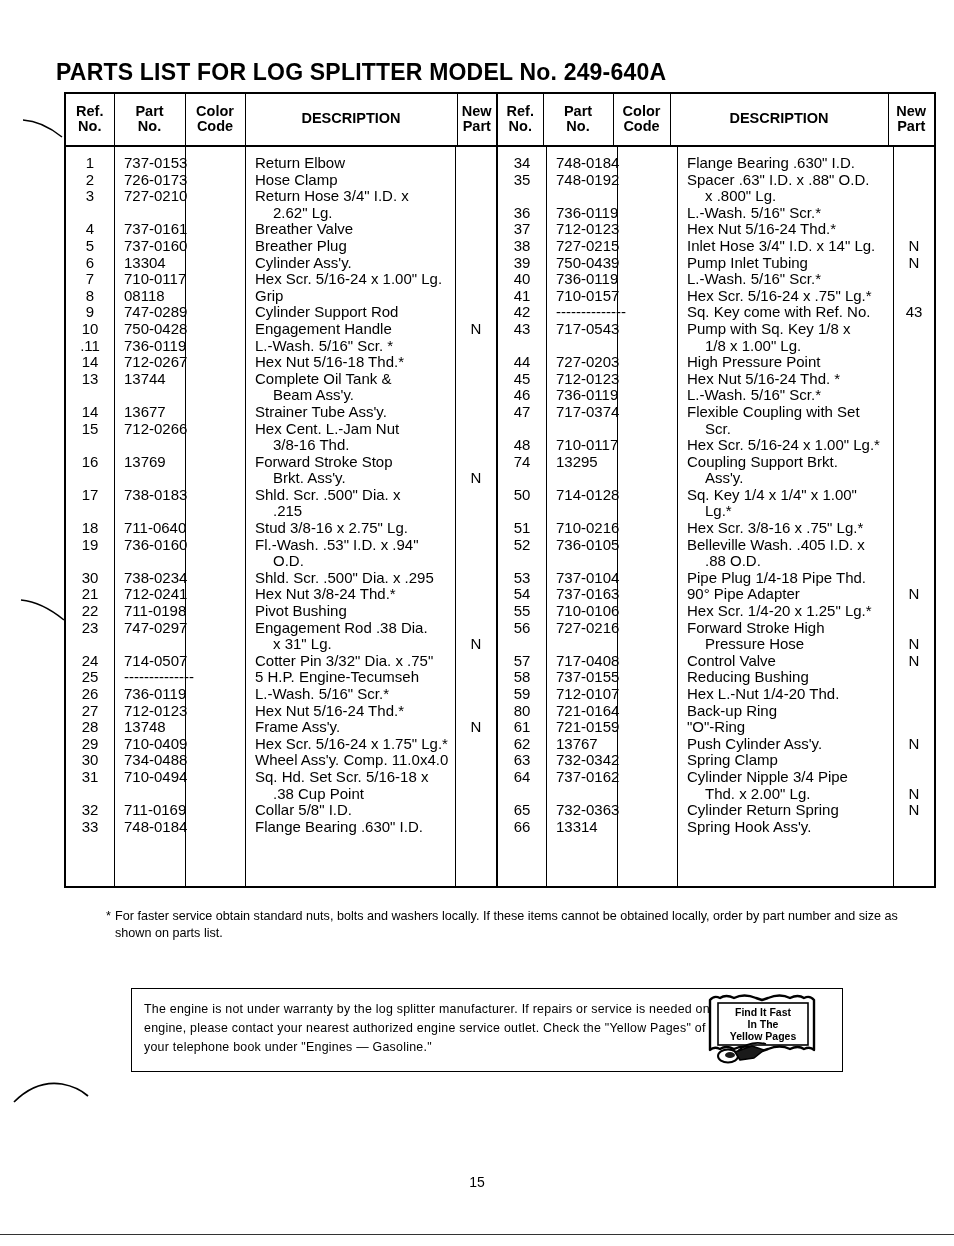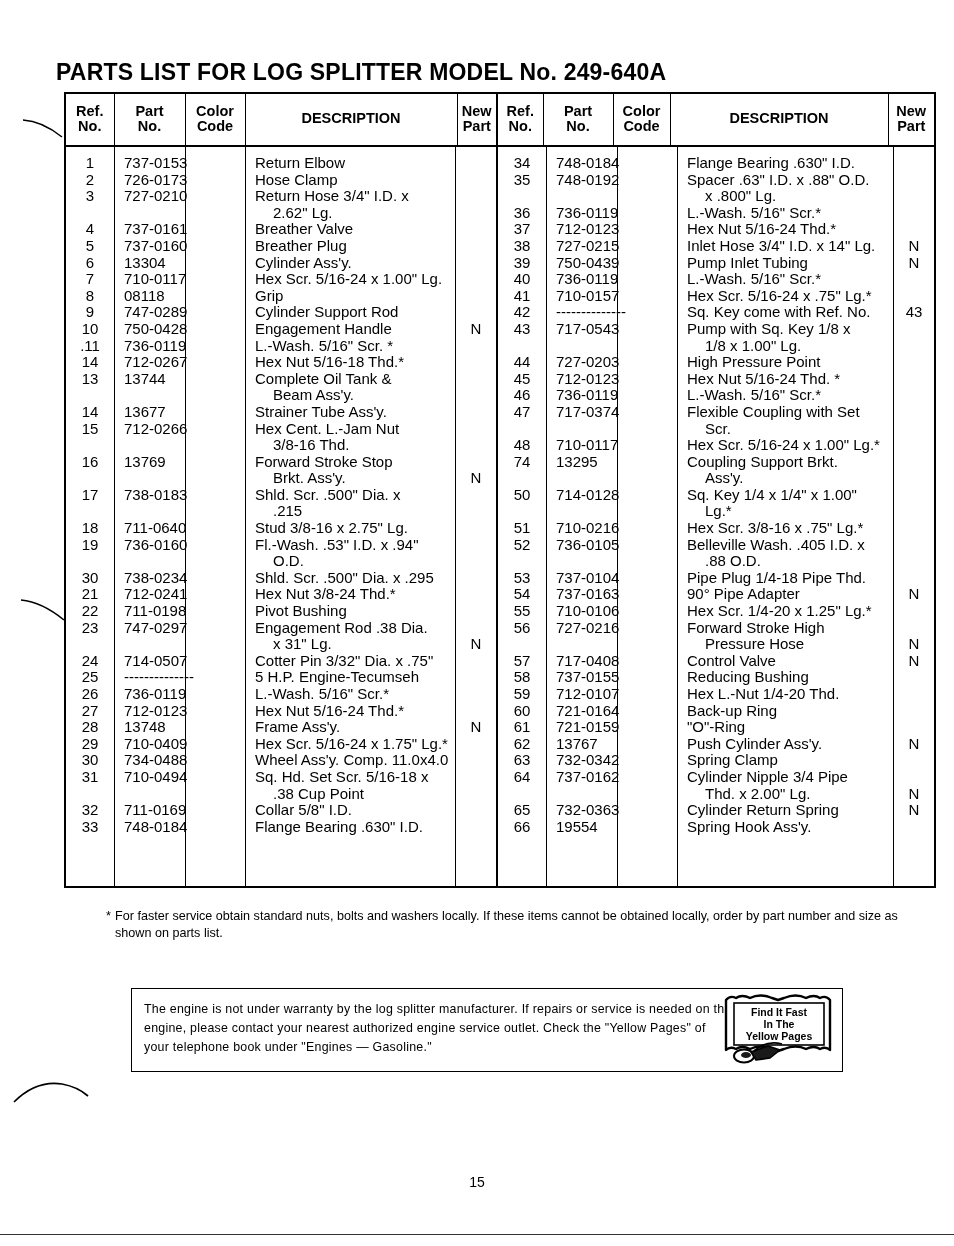--- a/index.html
+++ b/index.html
@@ -169,21 +169,21 @@
     top: 11px;
     width: 590px;
     font-size: 12.4px;
     line-height: 1.52;
     letter-spacing: 0.25px;
   }
 
   
   #yp-logo {
     position: absolute;
-    right: 4px;
+    right: 20px;
     top: 1px;
     width: 118px;
     height: 92px;
   }
   #yp-logo svg { display: block; }
 
   
   #page-number {
     position: absolute;
     left: 0;
@@ -799,21 +799,21 @@
                   <div class="c-new"></div>
                 </div>
                 <div class="row">
                   <div class="c-ref">59</div>
                   <div class="c-part">712-0107</div>
                   <div class="c-color"></div>
                   <div class="c-desc">Hex L.-Nut 1/4-20 Thd.</div>
                   <div class="c-new"></div>
                 </div>
                 <div class="row">
-                  <div class="c-ref">60</div>
+                  <div class="c-ref">80</div>
                   <div class="c-part">721-0164</div>
                   <div class="c-color"></div>
                   <div class="c-desc">Back-up Ring</div>
                   <div class="c-new"></div>
                 </div>
                 <div class="row">
                   <div class="c-ref">61</div>
                   <div class="c-part">721-0159</div>
                   <div class="c-color"></div>
                   <div class="c-desc">"O"-Ring</div>
@@ -849,21 +849,21 @@
                 </div>
                 <div class="row">
                   <div class="c-ref">65</div>
                   <div class="c-part">732-0363</div>
                   <div class="c-color"></div>
                   <div class="c-desc">Cylinder Return Spring</div>
                   <div class="c-new">N</div>
                 </div>
                 <div class="row">
                   <div class="c-ref">66</div>
-                  <div class="c-part">19554</div>
+                  <div class="c-part">13314</div>
                   <div class="c-color"></div>
                   <div class="c-desc">Spring Hook Ass'y.</div>
                   <div class="c-new"></div>
                 </div>
               </div>
         </div>
       </td>
     </tr>
   </tbody>
     </table>

